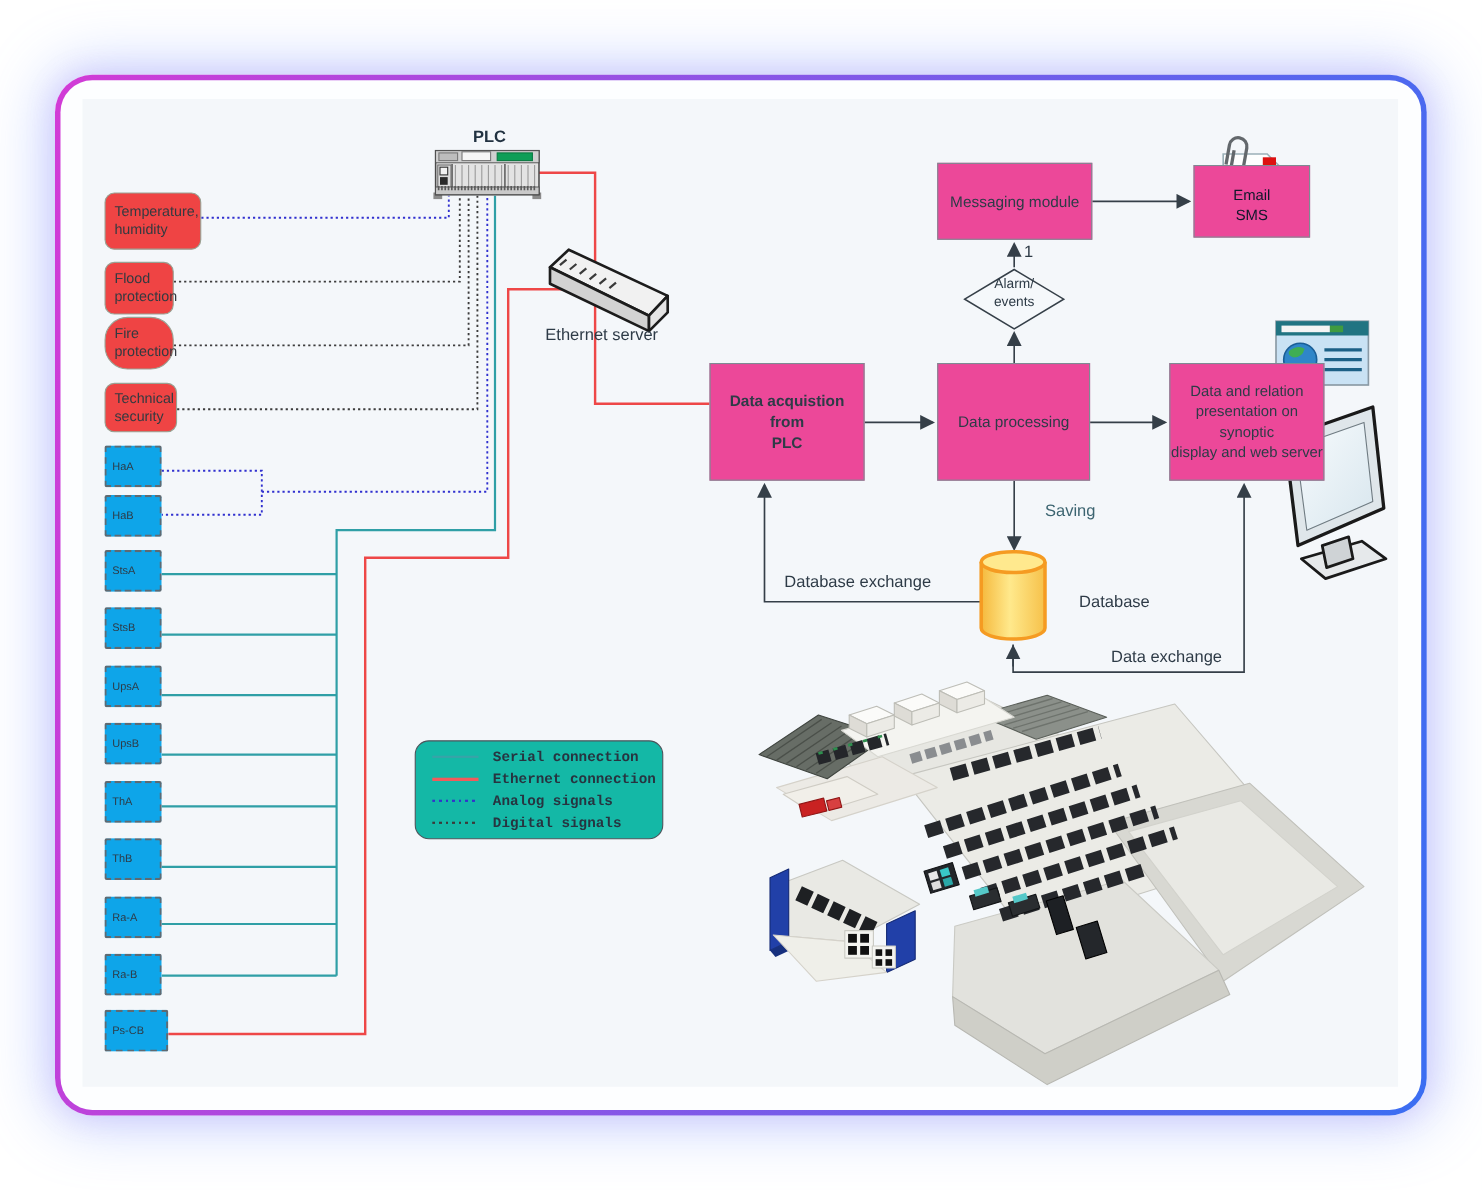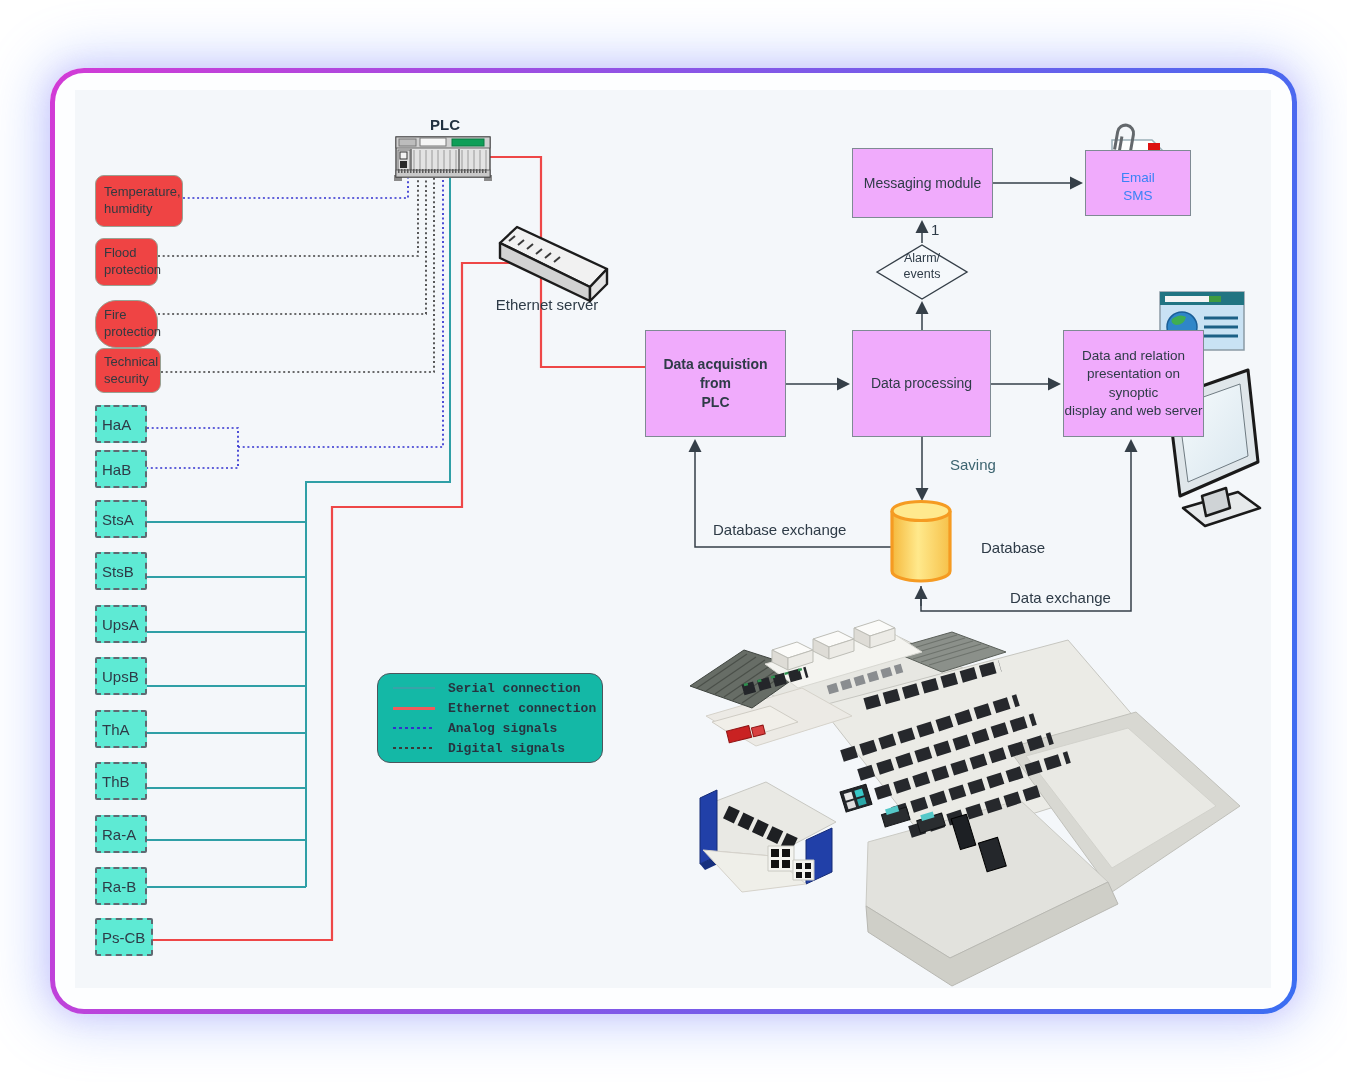--- a/index.html
+++ b/index.html
@@ -18,42 +18,42 @@
 
   svg.wires { position:absolute; left:0; top:0; width:1347px; height:1082px; }
   .lbl { position:absolute; color:#2e3b47; font-size:15px; white-space:pre-line; }
 
   
   .ybox { position:absolute; background:#ef4444; border:1.5px solid #99a193; border-radius:9px;
           color:#333a40; font-size:13px; line-height:1.28; display:flex; align-items:center;
           padding-left:8px; white-space:pre-line; }
   .y-temp { left:95px; top:175px; width:88px; height:52px; }
   .y-flood{ left:95px; top:238px; width:63px; height:48px; }
-  .y-fire { left:95px; top:300px; width:63px; height:48px;border-radius:21px; }
+  .y-fire { left:95px; top:288px; width:63px; height:48px;border-radius:21px; }
   .y-tech { left:95px; top:348px; width:66px; height:45px; }
 
   
-  .dbox { position:absolute; left:95px; width:52px; height:38px; background:#5eead4;
-          border:2px dashed #5f6a72; border-radius:2px; color:#2e3b47; font-size:15px;
+  .dbox { position:absolute; left:95px; width:52px; height:38px; background:#0ea5e9;
+          border:2px dashed #5f6a72; border-radius:2px; color:#2e3b47; font-size:10px;
           display:flex; align-items:center; padding-left:5px; }
   .d0{top:405px}.d1{top:450px}.d2{top:500px}.d3{top:552px}.d4{top:605px}.d5{top:657px}
   .d6{top:710px}.d7{top:762px}.d8{top:815px}.d9{top:867px}.d10{top:918px;width:58px}
 
   
-  .fbox { position:absolute; background:#f0abfc; border:1.4px solid #7e8a93; color:#2e3b47;
+  .fbox { position:absolute; background:#ec4899; border:1.4px solid #7e8a93; color:#2e3b47;
           display:flex; align-items:center; justify-content:center; text-align:center;
           white-space:pre-line; font-size:14px; line-height:1.35; }
   .f-acq { left:645px; top:330px; width:141px; height:107px;font-weight:bold; }
   .f-proc{ left:852px; top:330px; width:139px; height:107px; }
   .f-msg { left:852px; top:148px; width:141px; height:70px; }
   .f-mail{ left:1085px; top:150px; width:106px; height:66px; }
   .f-pres{ left:1063px; top:330px; width:141px; height:107px; font-size:13.5px; }
 
   .mail-text { position:absolute; left:1085px; top:169px; width:106px; text-align:center;
-               color:#3b82f6; font-size:13.5px; line-height:1.35; white-space:pre-line; }
+               color:#0f172a; font-size:13.5px; line-height:1.35; white-space:pre-line; }
   .diamond-text { position:absolute; left:877px; top:251px; width:90px; text-align:center;
                   color:#2e3b47; font-size:12.5px; line-height:1.25; white-space:pre-line; }
 
   .plc-lbl { left:410px; top:116px; width:70px; text-align:center; font-weight:bold; color:#223241; }
   .sw-lbl  { left:488px; top:296px; width:118px; text-align:center; }
   .saving-lbl { left:950px; top:456px; color:#3c6470; }
   .param-lbl  { left:713px; top:521px; }
   .db-lbl     { left:981px; top:539px; }
   .dx-lbl     { left:1010px; top:589px; }
   .one-lbl    { left:931px; top:221px; font-size:15px; }

